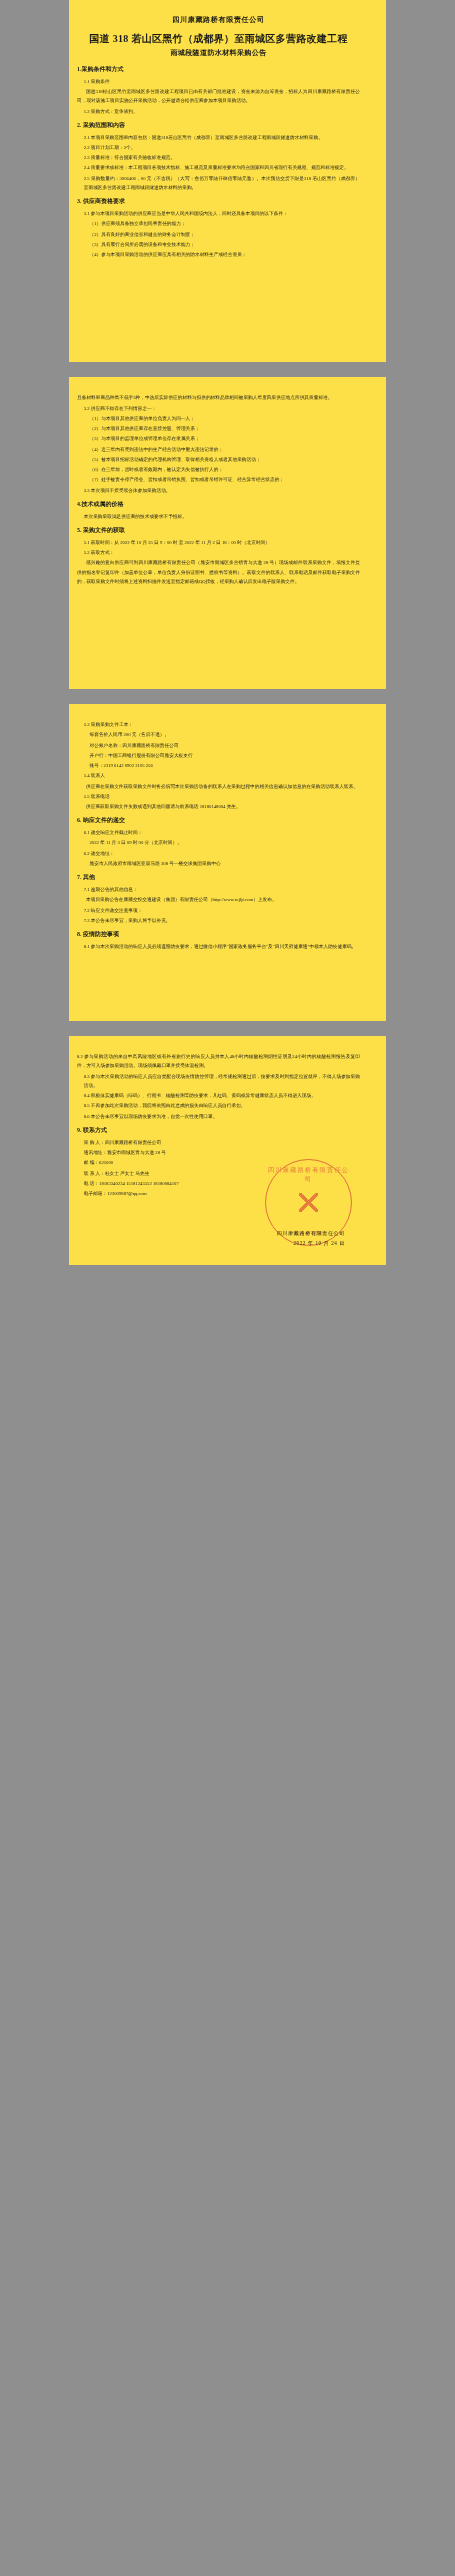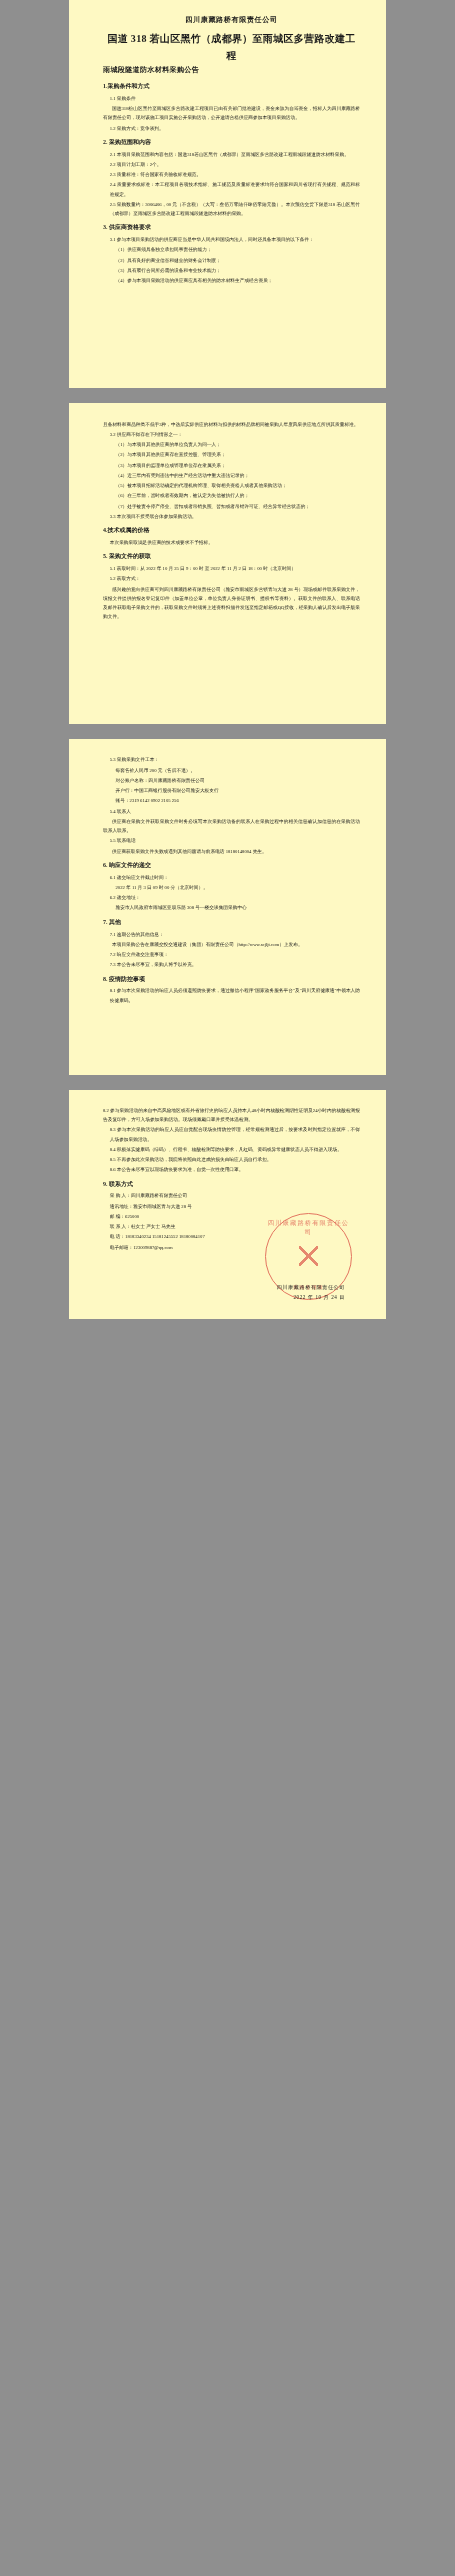--- a/index.html
+++ b/index.html
@@ -9,24 +9,24 @@
     background:#8f8f8f;
     font-family:"Liberation Serif","DejaVu Serif",serif;
     color:#1a1a1a;
   }
   .doc{
     width:455px;
     margin:0 auto;
     position:relative;
   }
   .page{
-    background:#fef9c3;
+    background:#fde047;
     width:317px;
     margin:0 auto;
-    padding:15px 26px 17px 34px;
+    padding:15px 26px 17px 8px;
     box-sizing:border-box;
     position:relative;
   }
   .gap{
     height:15px;
     background:#8f8f8f;
   }
   .company{
     text-align:center;
     font-size:7.1px;
@@ -35,20 +35,21 @@
     margin-bottom:4.6px;
   }
   .title1{
     text-align:center;
     font-size:10px;
     font-weight:bold;
     letter-spacing:0.3px;
     line-height:1.7;
   }
   .title2{
+    text-align:center;
     font-size:7.1px;
     font-weight:bold;
     letter-spacing:0.3px;
     line-height:1.8;
     margin-bottom:5.7px;
   }
   h2.sec{
     font-size:6px;
     font-weight:bold;
     margin:5.1px 0 2.3px 0;

